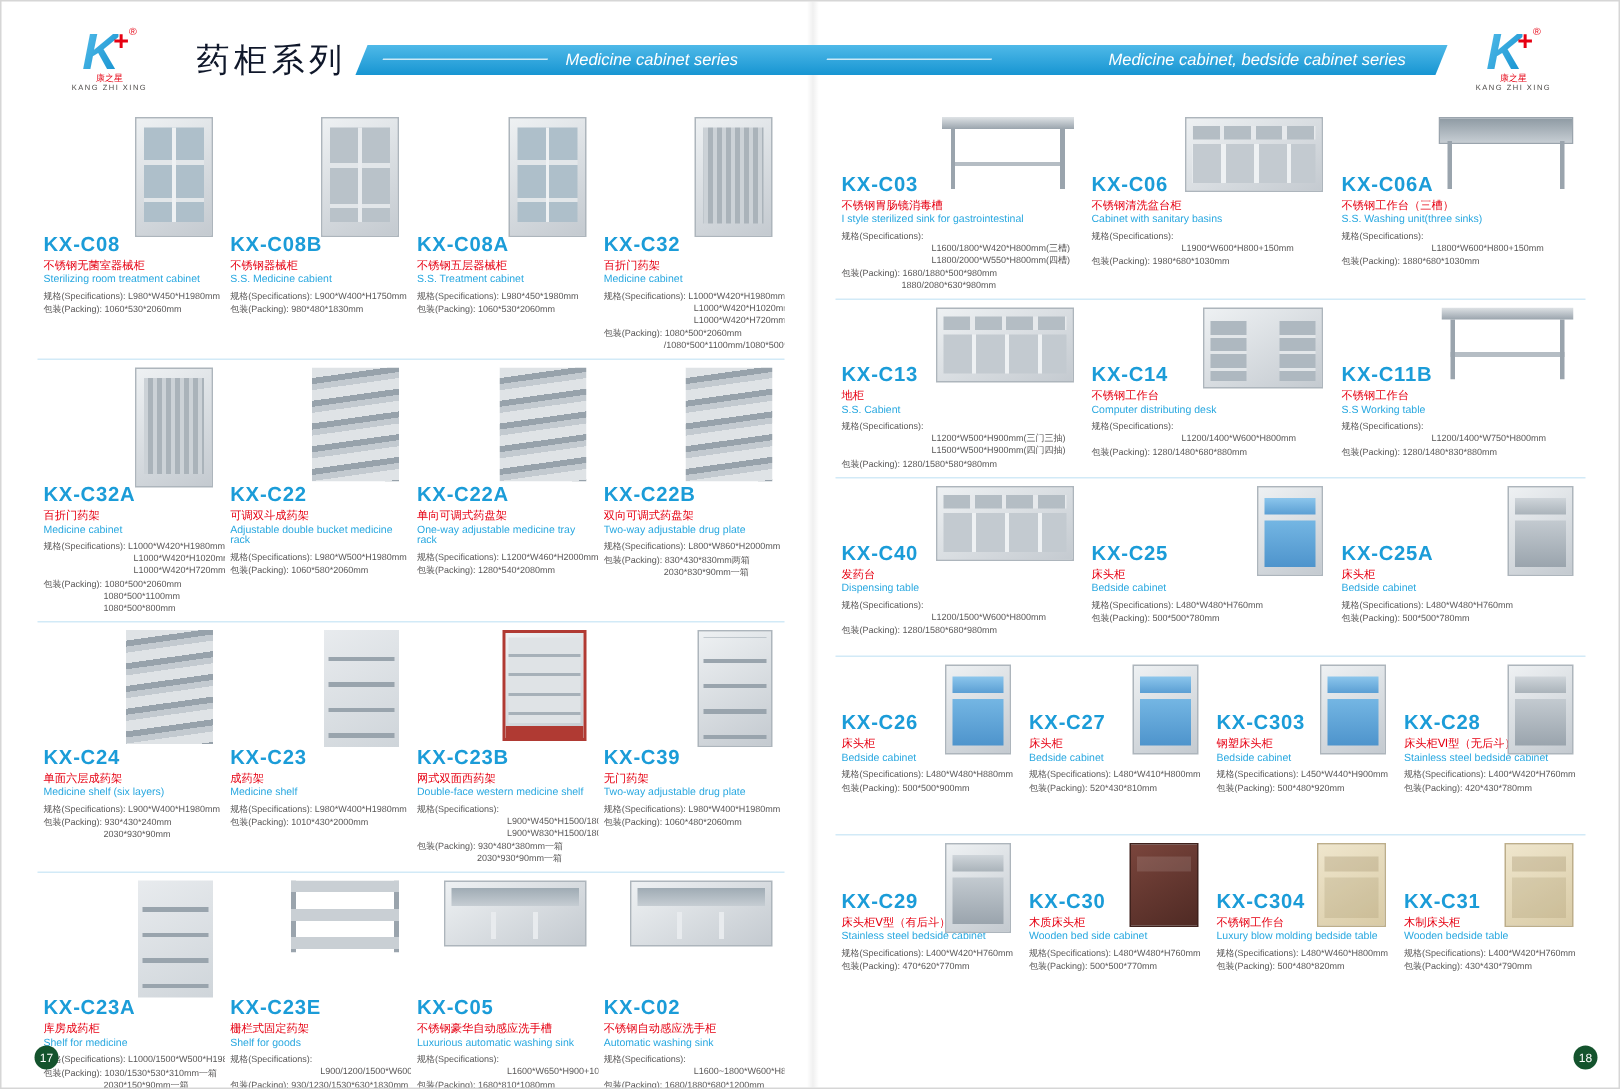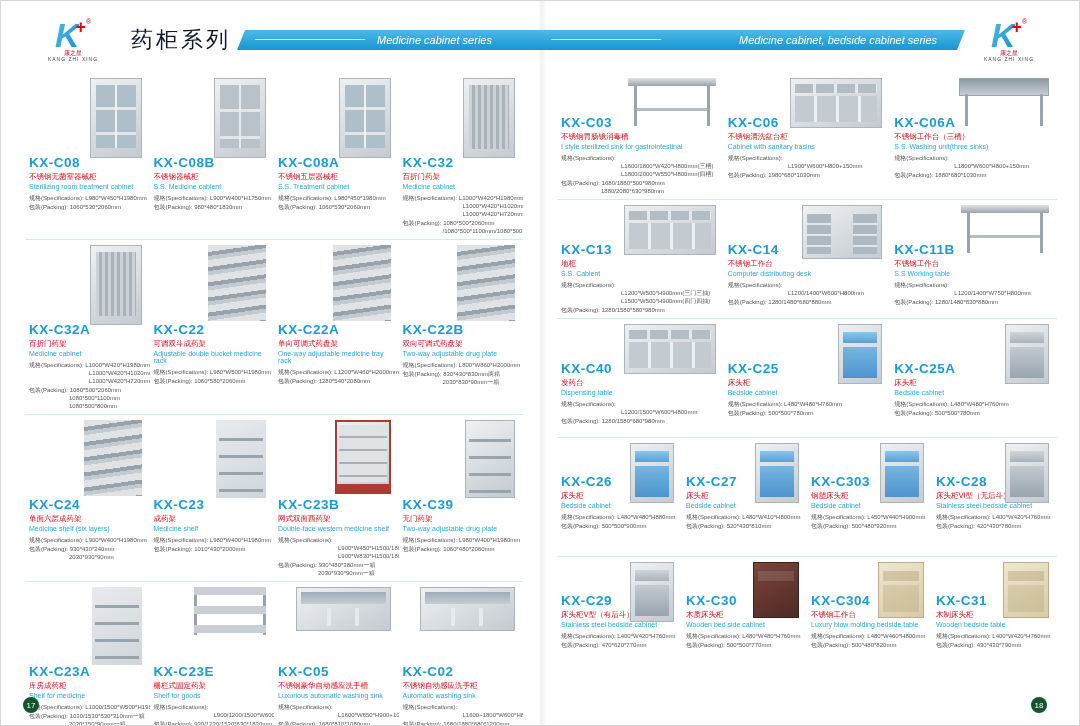--- a/index.html
+++ b/index.html
@@ -116,21 +116,21 @@
   .t-beddark,.t-bedlight{width:46px;height:56px;}
   .t-beddark{background:linear-gradient(150deg,#7a453c,#4f2a24);border-color:#3e211c;}
   .t-beddark::before{content:'';position:absolute;left:4px;right:4px;top:8px;height:10px;background:rgba(255,255,255,.12);}
   .t-bedlight{background:linear-gradient(150deg,#efe6cd,#d9cba6);border-color:#bdae8a;}
   .t-bedlight::before{content:'';position:absolute;left:4px;right:4px;top:8px;height:10px;background:rgba(140,120,80,.25);}
   .t-bedlight::after{content:'';position:absolute;left:4px;right:4px;top:22px;bottom:5px;background:rgba(140,120,80,.18);}
   
   .pageno{position:absolute;bottom:12px;width:16px;height:16px;border-radius:50%;
           background:#14532d;color:#fff;font-size:8px;display:flex;align-items:center;justify-content:center;}
   .page.left .pageno{left:22px;}
-  .page.right .pageno{right:34px;}
+  .page.right .pageno{right:16px;}
 </style>
 </head>
 <body>
 
 <div class="sheet">
   <section class="page left">
     <header class="hdr">
       <div class="logo">
         <span><span class="k">K</span><span class="plus">+</span><span class="reg">®</span></span>
         <span class="cn">康之星</span>

